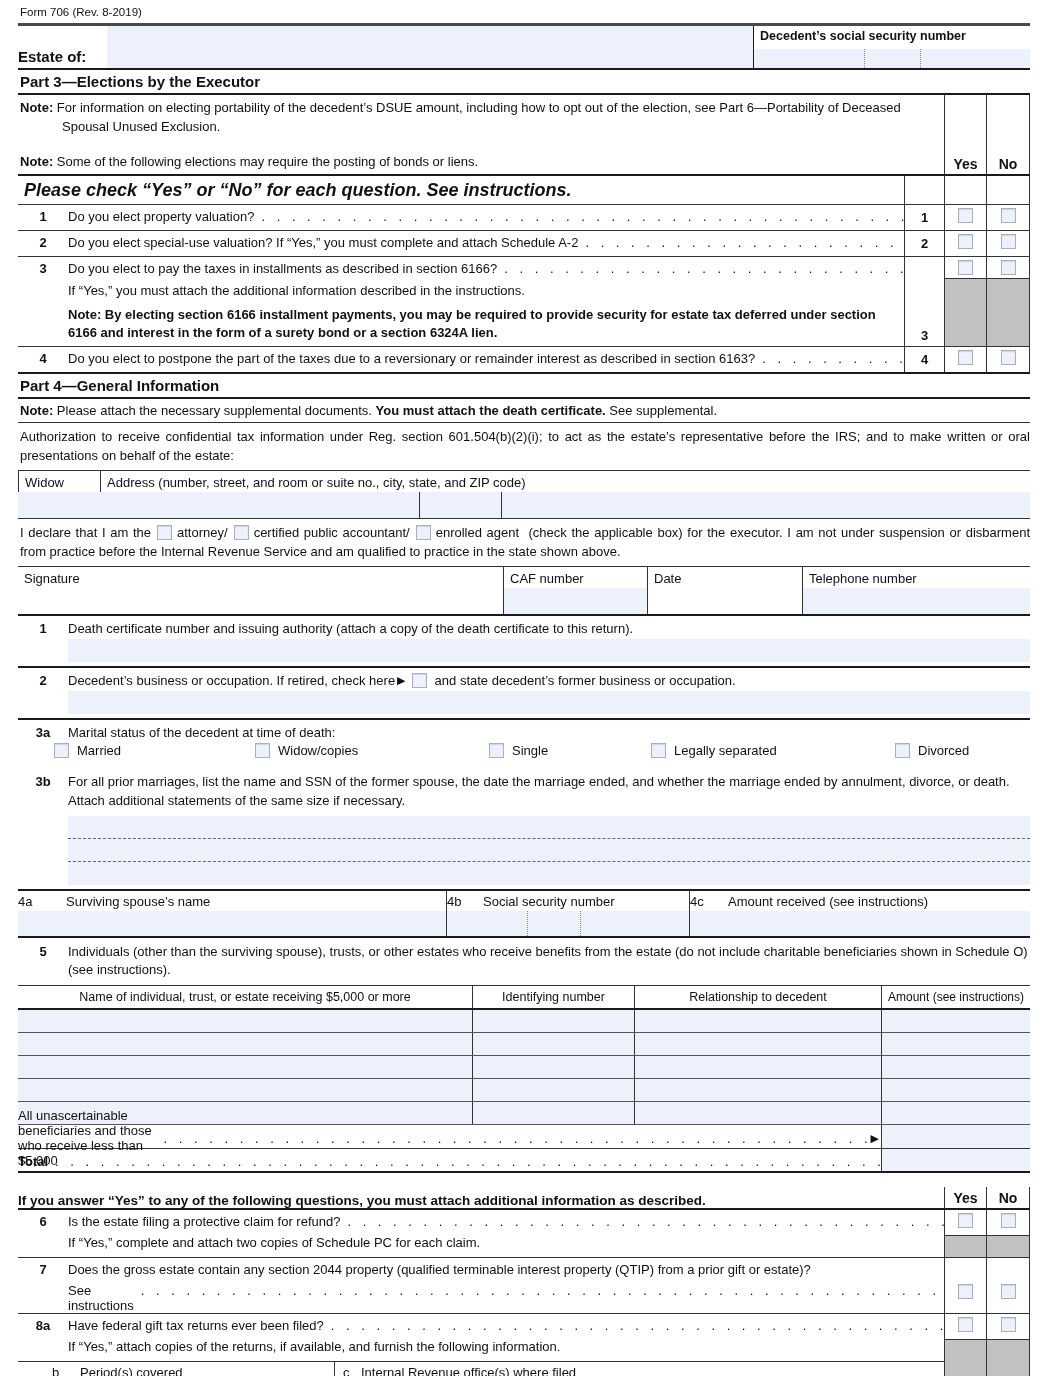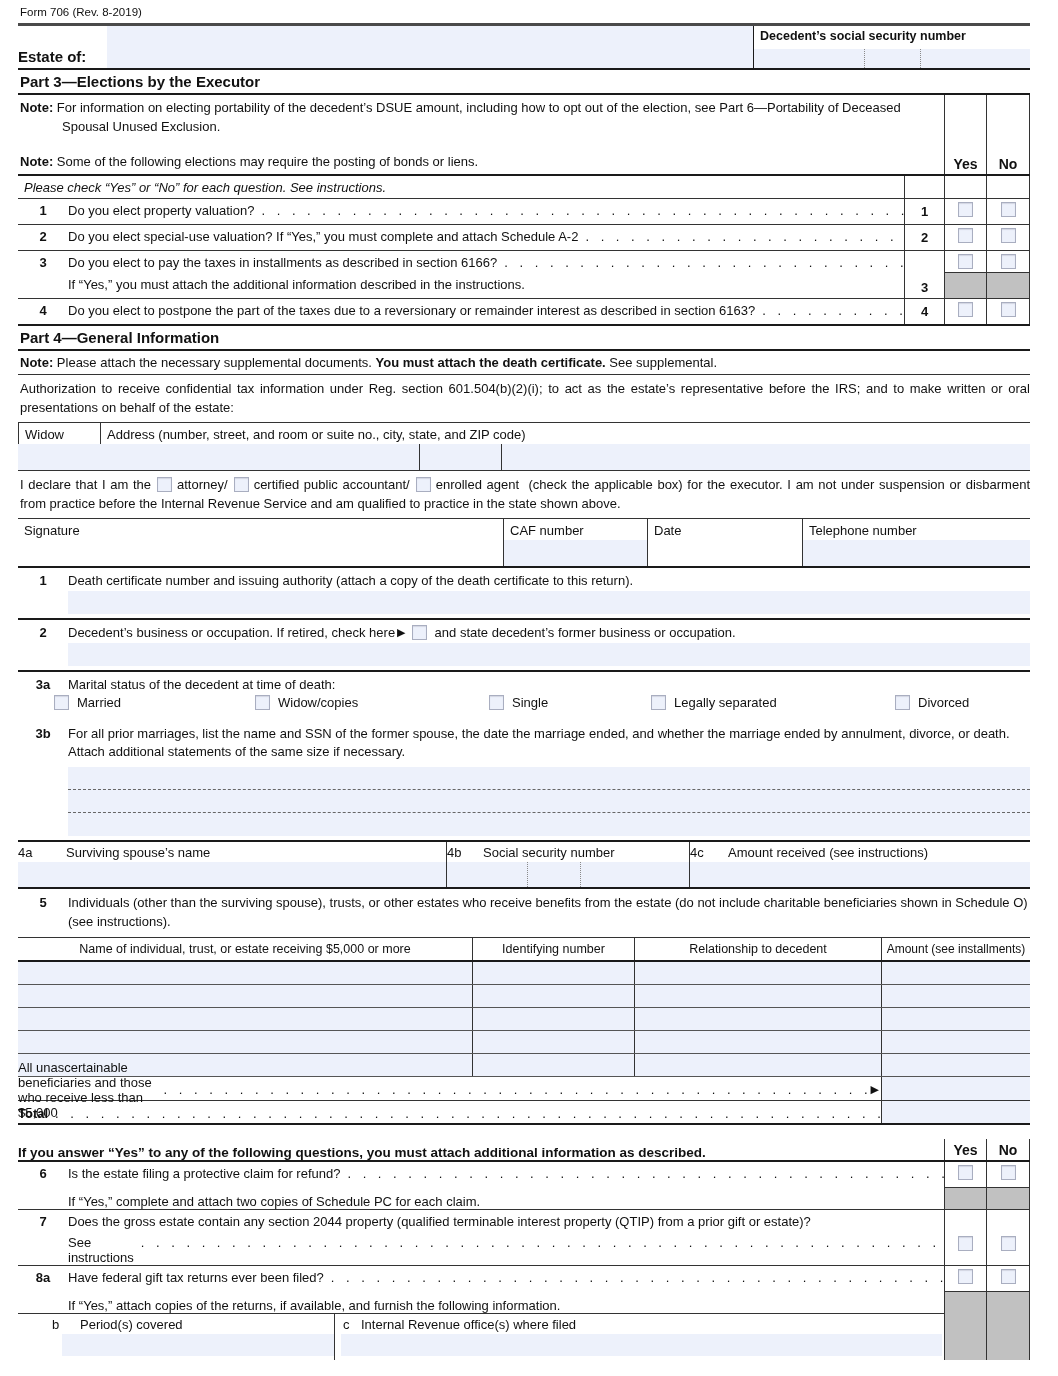--- a/index.html
+++ b/index.html
@@ -41,21 +41,21 @@
   .cb{display:inline-block;width:15px;height:15px;background:var(--blue);border:1px solid #a9aec0;box-shadow:inset 0 1px 1px rgba(60,60,90,.15);}
   .grayfill{background:var(--gray);border-top:1px solid var(--line);flex:1;align-self:stretch;}
   .gcol-gray{background:var(--gray);border-top:1px solid var(--line);}
   .qline{display:flex;align-items:baseline;font-size:13px;min-height:25px;padding-top:4px;}
   .qnum{width:50px;flex:none;text-align:center;font-weight:bold;}
   .qtext{flex:none;max-width:840px;}
   .dots{flex:1 1 auto;min-width:0;overflow:hidden;white-space:nowrap;word-spacing:8px;padding:0 4px 0 7px;}
   .note{font-size:13px;line-height:1.45;}
   .hang{padding-left:42px;text-indent:-42px;}
   .notes-pad{padding:4px 4px 2px 2px;}
-  .pleasecheck{font-size:13px;font-weight:normal;font-style:italic;padding:4px 0 3px 6px;}
+  .pleasecheck{font-size:18px;font-weight:bold;font-style:italic;padding:4px 0 3px 6px;}
 
   
   .p4note{font-size:13px;padding:4px 0 4px 2px;}
   .para{font-size:13px;line-height:1.5;text-align:justify;padding:4px 0 4px 2px;}
   .cb-inline{margin:0 5px -3px 6px;}
 
   .cols{display:flex;}
   .lbl{font-size:13px;padding:4px 0 2px 6px;}
   .cell-bl{border-left:1px solid var(--line);}
   .inp{background:var(--blue);}
@@ -78,21 +78,21 @@
   .btab-row{display:flex;height:23px;background:var(--blue);border-bottom:1px solid #555;}
   .c-name{width:454px;}
   .c-id{width:162px;}
   .c-rel{width:247px;}
   .c-amt{width:149px;}
   .sumrow{display:flex;height:24px;font-size:13px;align-items:stretch;border-bottom:1px solid var(--line);}
   .sumleft{width:863px;display:flex;align-items:center;padding-top:3px;min-width:0;}
   .sumamt{width:149px;background:var(--blue);border-left:1px solid var(--line);}
 
   .byn-head{font-size:13.5px;font-weight:bold;display:flex;align-items:baseline;padding-top:6px;}
-  .sub2{padding-left:50px;font-size:13px;min-height:22px;display:flex;align-items:flex-end;}
+  .sub2{padding-left:50px;font-size:13px;min-height:22px;display:flex;align-items:flex-start;}
 
   .bc-cells{display:flex;flex:1;}
   .bc-b{width:316px;}
   .bc-c{flex:1;border-left:1px solid var(--line);}
   .bc-lab{font-size:13px;display:flex;gap:14px;padding:3px 0 2px 0;}
   .bc-num{font-weight:normal;width:14px;text-align:left;flex:none;}
   .bc-inp{height:22px;background:var(--blue);}
   b.seg{font-weight:bold;}
 </style>
 </head>
@@ -170,20 +170,24 @@
   <div class="g-row" style="border-top:1px solid var(--line)">
     <div class="qcell">
       <div class="qline">
         <span class="qnum">3</span>
         <span class="qtext">Do you elect to pay the taxes in installments as described in section 6166?</span>
         <span class="dots">. . . . . . . . . . . . . . . . . . . . . . . . . . . . . . . . . . . . . . . . . . . . . . . . . . . . . . . . . . . . . . . . . . . . . . . . . . . . . . . . . . . . . . . . . . . . . . . . . . . . . . . . . . . . . . . . . . . . . . . . . . . . . . . . . . . . . . . . . . . . </span>
       </div>
       <div class="qline" style="min-height:22px;padding-top:1px">
         <span class="qnum"></span>
         <span class="qtext">If “Yes,” you must attach the additional information described in the instructions.</span>
+      </div>
+      <div class="qline" style="min-height:38px;padding:2px 4px 4px 0">
+        <span class="qnum"></span>
+        <span style="flex:1;font-weight:bold;line-height:1.4">Note: By electing section 6166 installment payments, you may be required to provide security for estate tax deferred under section 6166 and interest in the form of a surety bond or a section 6324A lien.</span>
       </div>
     </div>
     <div class="numcol" style="align-items:flex-end;padding-bottom:3px">3</div>
     <div class="yescol" style="flex-direction:column;align-items:stretch;padding:3px 0 0 0">
       <span class="cb" style="align-self:center"></span>
       <span class="grayfill" style="margin-top:3px"></span>
     </div>
     <div class="nocol" style="flex-direction:column;align-items:stretch;padding:3px 0 0 0">
       <span class="cb" style="align-self:center"></span>
       <span class="grayfill" style="margin-top:3px"></span>
@@ -342,21 +346,21 @@
   <div class="itemline" style="line-height:1.45;padding-bottom:5px">
     <span class="qnum">5</span>
     <span style="flex:1">Individuals (other than the surviving spouse), trusts, or other estates who receive benefits from the estate (do not include charitable beneficiaries shown in Schedule O) (see instructions).</span>
   </div>
 
   <div class="btab">
     <div class="btab-head">
       <div class="c-name">Name of individual, trust, or estate receiving $5,000 or more</div>
       <div class="c-id cell-bl">Identifying number</div>
       <div class="c-rel cell-bl">Relationship to decedent</div>
-      <div class="c-amt cell-bl" style="font-size:12px">Amount (see installments)</div>
+      <div class="c-amt cell-bl" style="font-size:12px">Amount (see instructions)</div>
     </div>
     <div class="btab-row">
           <div class="c-name"></div>
           <div class="c-id cell-bl"></div>
           <div class="c-rel cell-bl"></div>
           <div class="c-amt cell-bl"></div>
         </div>
     <div class="btab-row">
           <div class="c-name"></div>
           <div class="c-id cell-bl"></div>

